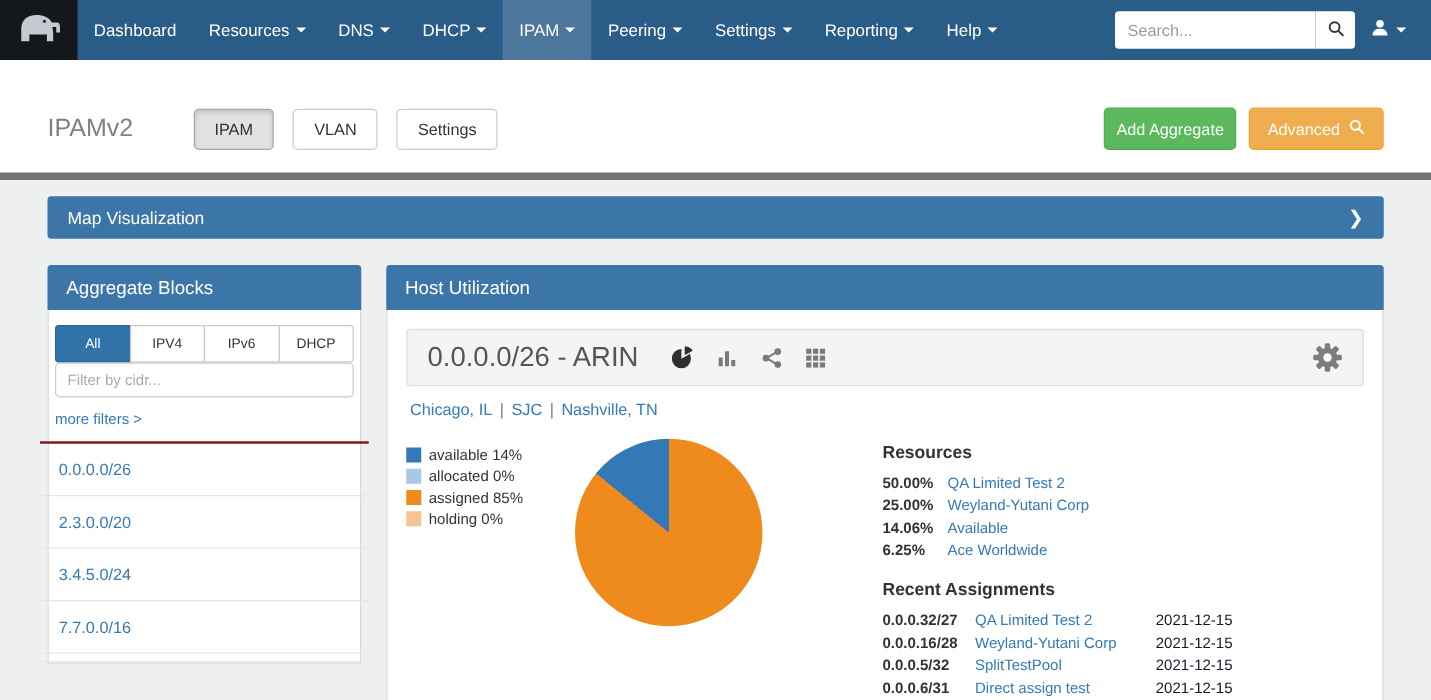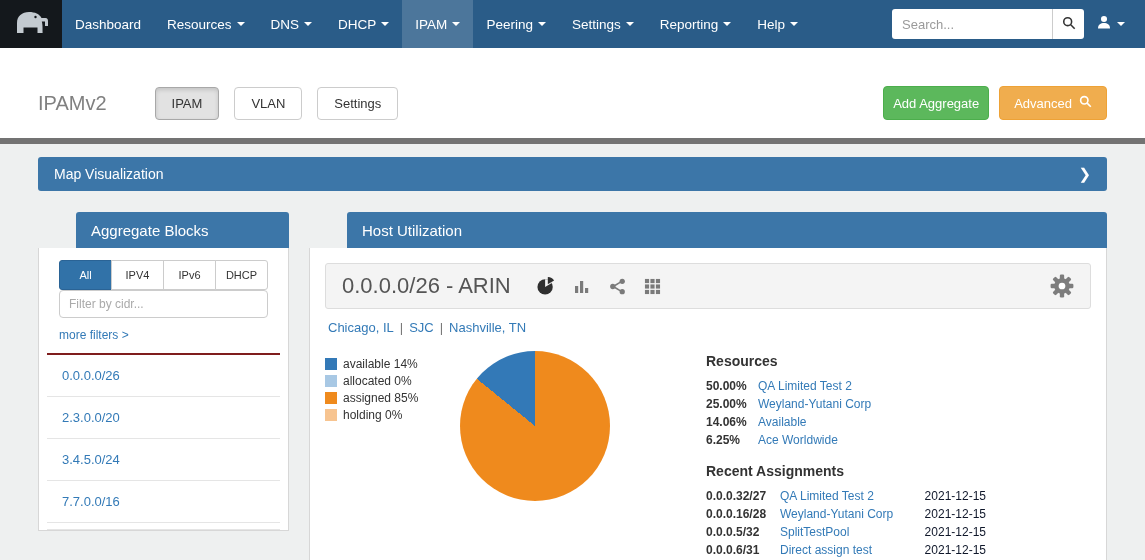--- a/index.html
+++ b/index.html
@@ -36,26 +36,26 @@
   .btn-orange { background:#f0ad4e; border:1px solid #eea236; color:#fff; font-size:13px; padding:8px 14px; border-radius:4px; cursor:pointer; display:flex; align-items:center; gap:7px; font-family:"Liberation Sans", sans-serif; }
 
   .content { padding:0 38px; }
 
   
   .map-bar { margin-top:13px; height:34px; background:#3c76a8; border-radius:3px; color:#fff; display:flex; align-items:center; padding:11px 16px; font-size:14px; cursor:pointer; }
   .map-chevron { margin-left:auto; font-family:"DejaVu Sans", sans-serif; font-size:15px; font-weight:bold; }
 
   
   .cols { display:flex; gap:20px; margin-top:21px; align-items:flex-start; }
-  .panel-head { background:#3c76a8; color:#fff; height:36px; display:flex; align-items:center; padding:0 15px; font-size:15px; border-radius:3px 3px 0 0;margin-left:38px; }
+  .panel-head { background:#3c76a8; color:#fff; height:36px; display:flex; align-items:center; padding:0 15px; font-size:15px; border-radius:3px 3px 0 0; }
   .panel-body { background:#fff; border:1px solid #d7d7d7; border-top:none; }
 
   
   .left-col { width:251px; flex:none; }
-  .left-body { padding:12px 20px 0; }
+  .left-body { padding:12px 5px 0; }
   .btn-group { display:flex; }
   .bg-btn { flex:1; font-size:11px; padding:8px 0; text-align:center; background:#fff; border:1px solid #ccc; color:#333; cursor:pointer; margin-left:-1px; font-family:"Liberation Sans", sans-serif; }
   .bg-btn:first-child { margin-left:0; border-radius:3px 0 0 3px; }
   .bg-btn:last-child { border-radius:0 3px 3px 0; }
   .bg-btn.active { background:#3172a8; border-color:#2a6395; color:#fff; }
   .listing-label { font-size:12px; font-weight:bold; margin:13px 0 9px; display:flex; align-items:center; gap:5px; }
   .help-badge { width:14px; height:14px; border-radius:50%; background:#3b4045; color:#fff; font-size:9px; display:inline-flex; align-items:center; justify-content:center; }
   .filter-input { width:100%; height:28px; border:1px solid #ccc; border-radius:4px; padding:0 9px; font-size:12px; color:#333; outline:none; font-family:"Liberation Sans", sans-serif; }
   .filter-input::placeholder { color:#aaa; }
   .more-filters { display:inline-block; font-size:12px; color:#337ab7; margin:10px 0 11px; cursor:pointer; }

